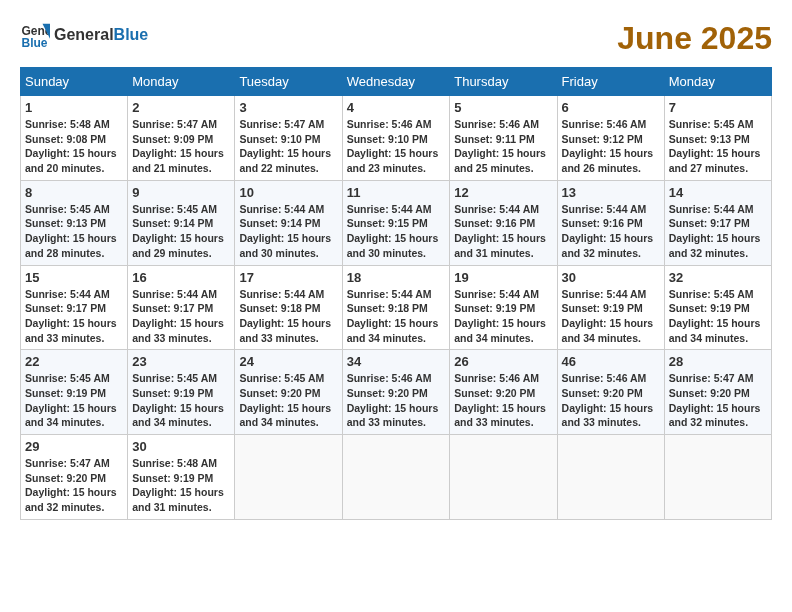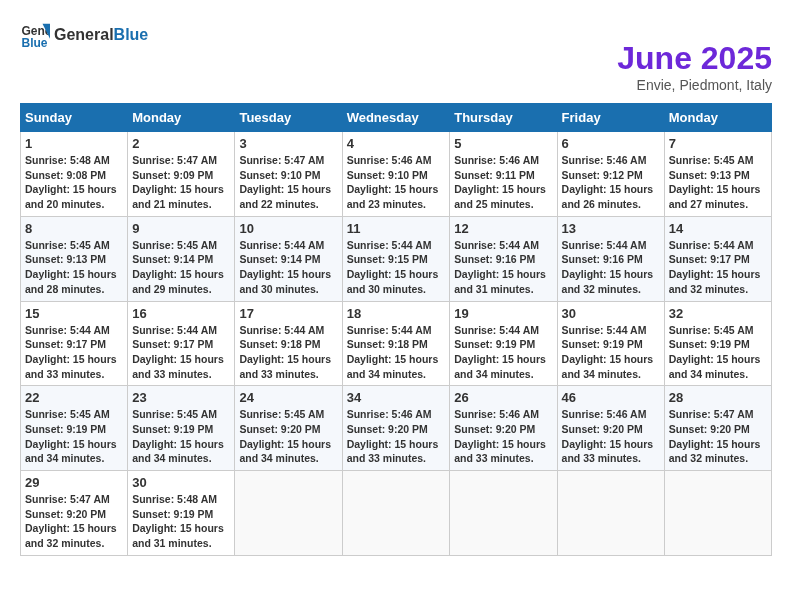--- a/index.html
+++ b/index.html
@@ -24,39 +24,38 @@
     .logo-icon {
       width: 30px;
       height: 30px;
     }
     .title-area {
       text-align: right;
     }
     .main-title {
       font-size: 32px;
       font-weight: bold;
-      color: #6d28d9;
-      margin-top: 20px;
+      color: #a16207;
     }
     .subtitle {
       font-size: 14px;
       color: #555;
     }
     .calendar-table {
       width: 100%;
       border-collapse: collapse;
       font-size: 11px;
     }
     .calendar-table th {
       background-color: #1a6faf;
       color: #fff;
       padding: 6px 4px;
       text-align: left;
       font-size: 13px;
-      font-weight: bold;
+      font-weight: normal;
       border: 1px solid #1a6faf;
     }
     .calendar-table td {
       border: 1px solid #ccc;
       vertical-align: top;
       padding: 4px;
       width: 108px;
       min-height: 80px;
       background: #fff;
     }
@@ -92,21 +91,20 @@
     </svg>
     <div>
       <div style="display:flex; gap:0;">
         <span style="font-size:16px; font-weight:bold; color:#333;">General</span>
           <span style="font-size:16px; font-weight:bold; color:#1a6faf;">Blue</span>
       </div>
     </div>
   </div>
   <div class="title-area">
     <div class="main-title">June 2025</div>
-    <div class="subtitle">Envie, Piedmont, Italy</div>
   </div>
 </div>
 
 <table class="calendar-table">
   <thead>
     <tr>
       <th>Sunday</th>
       <th>Monday</th>
       <th>Tuesday</th>
       <th>Wednesday</th>

